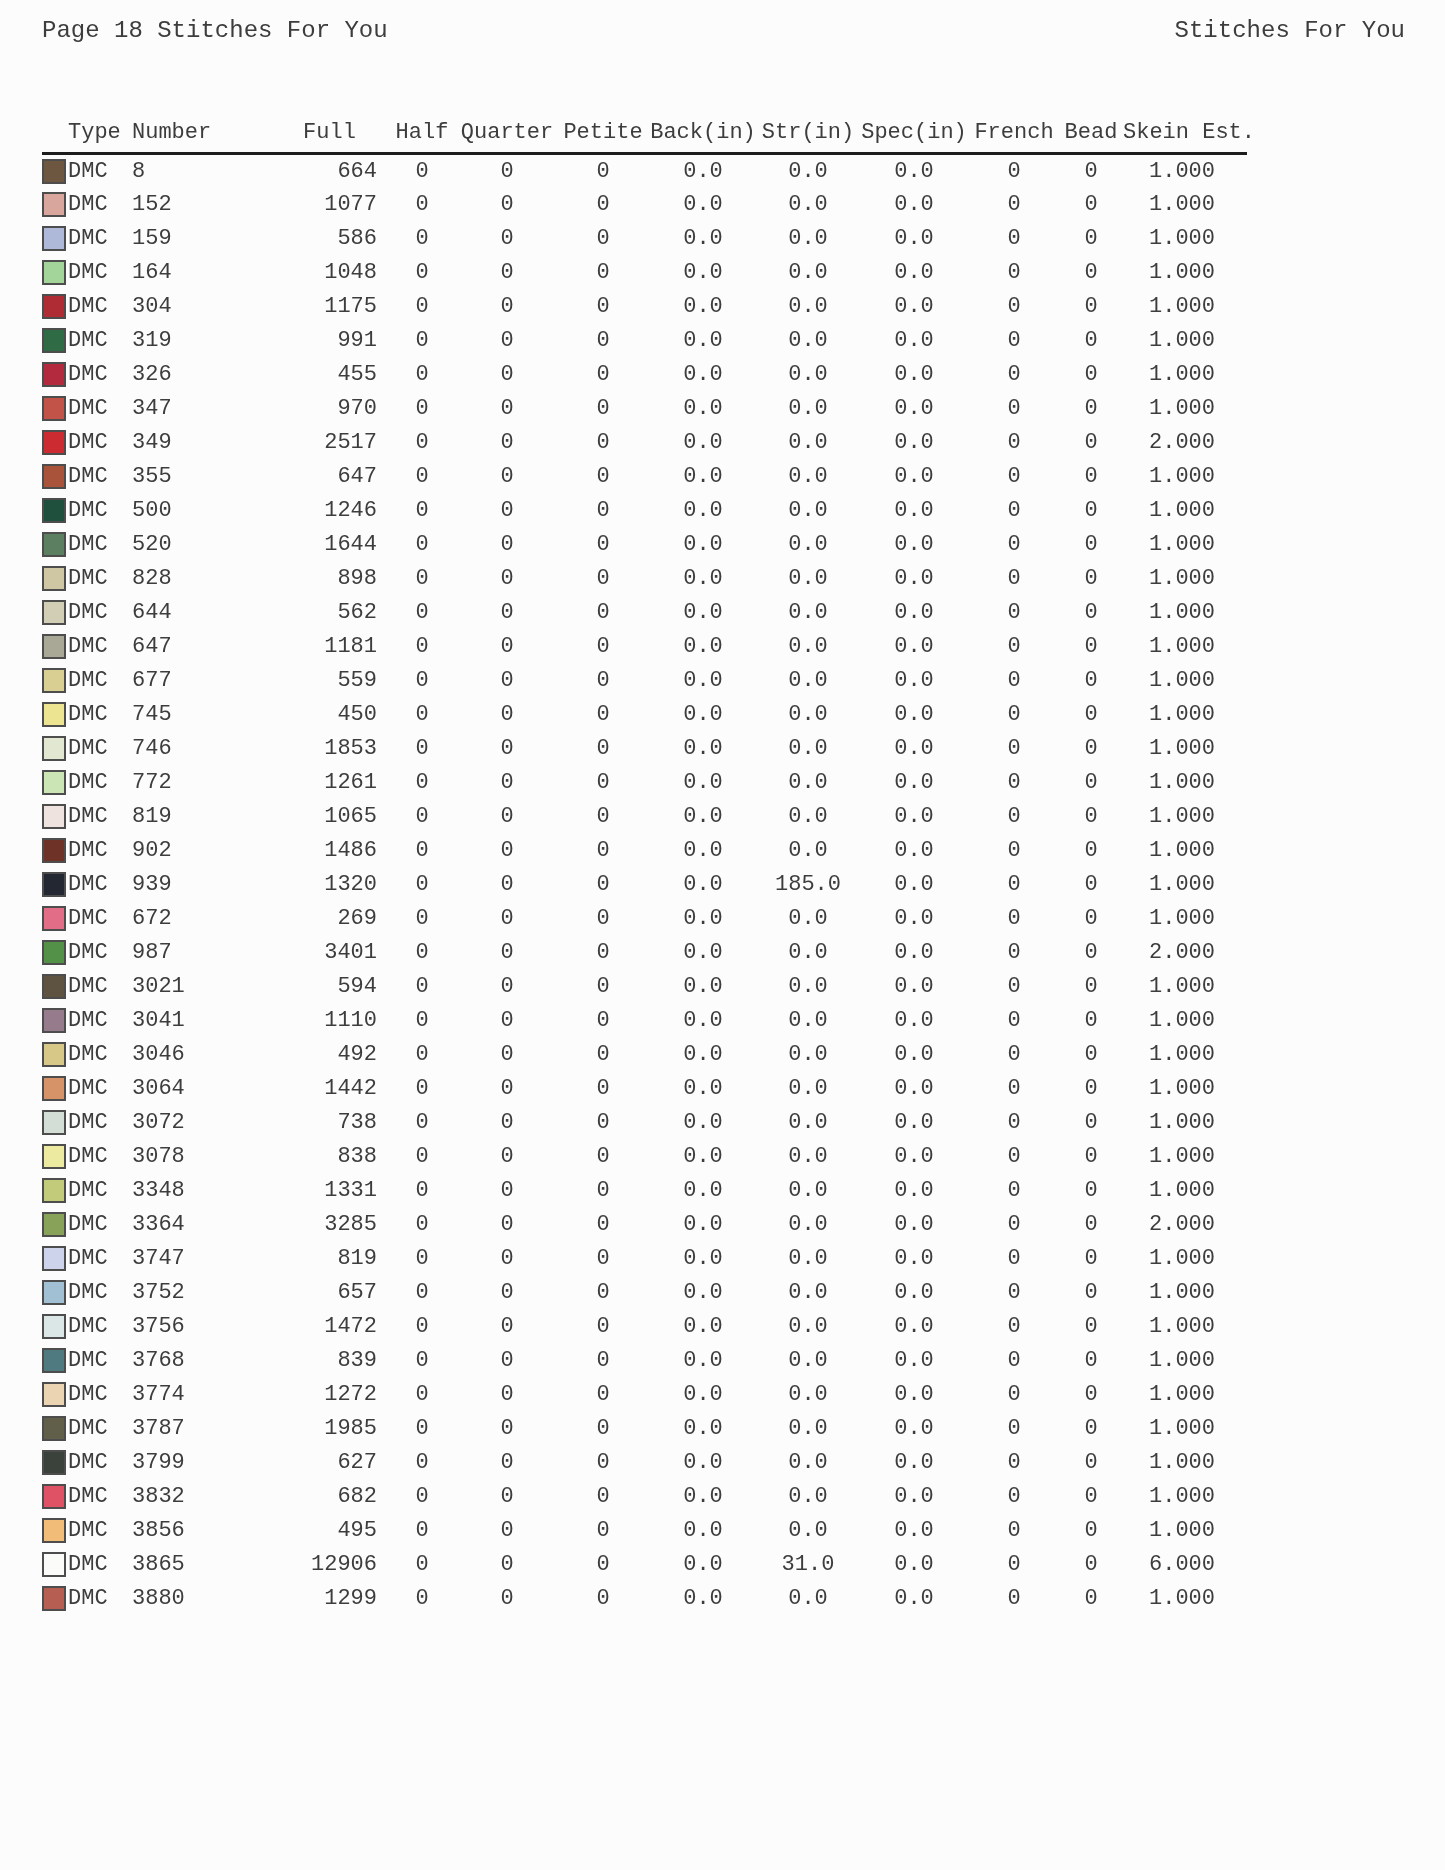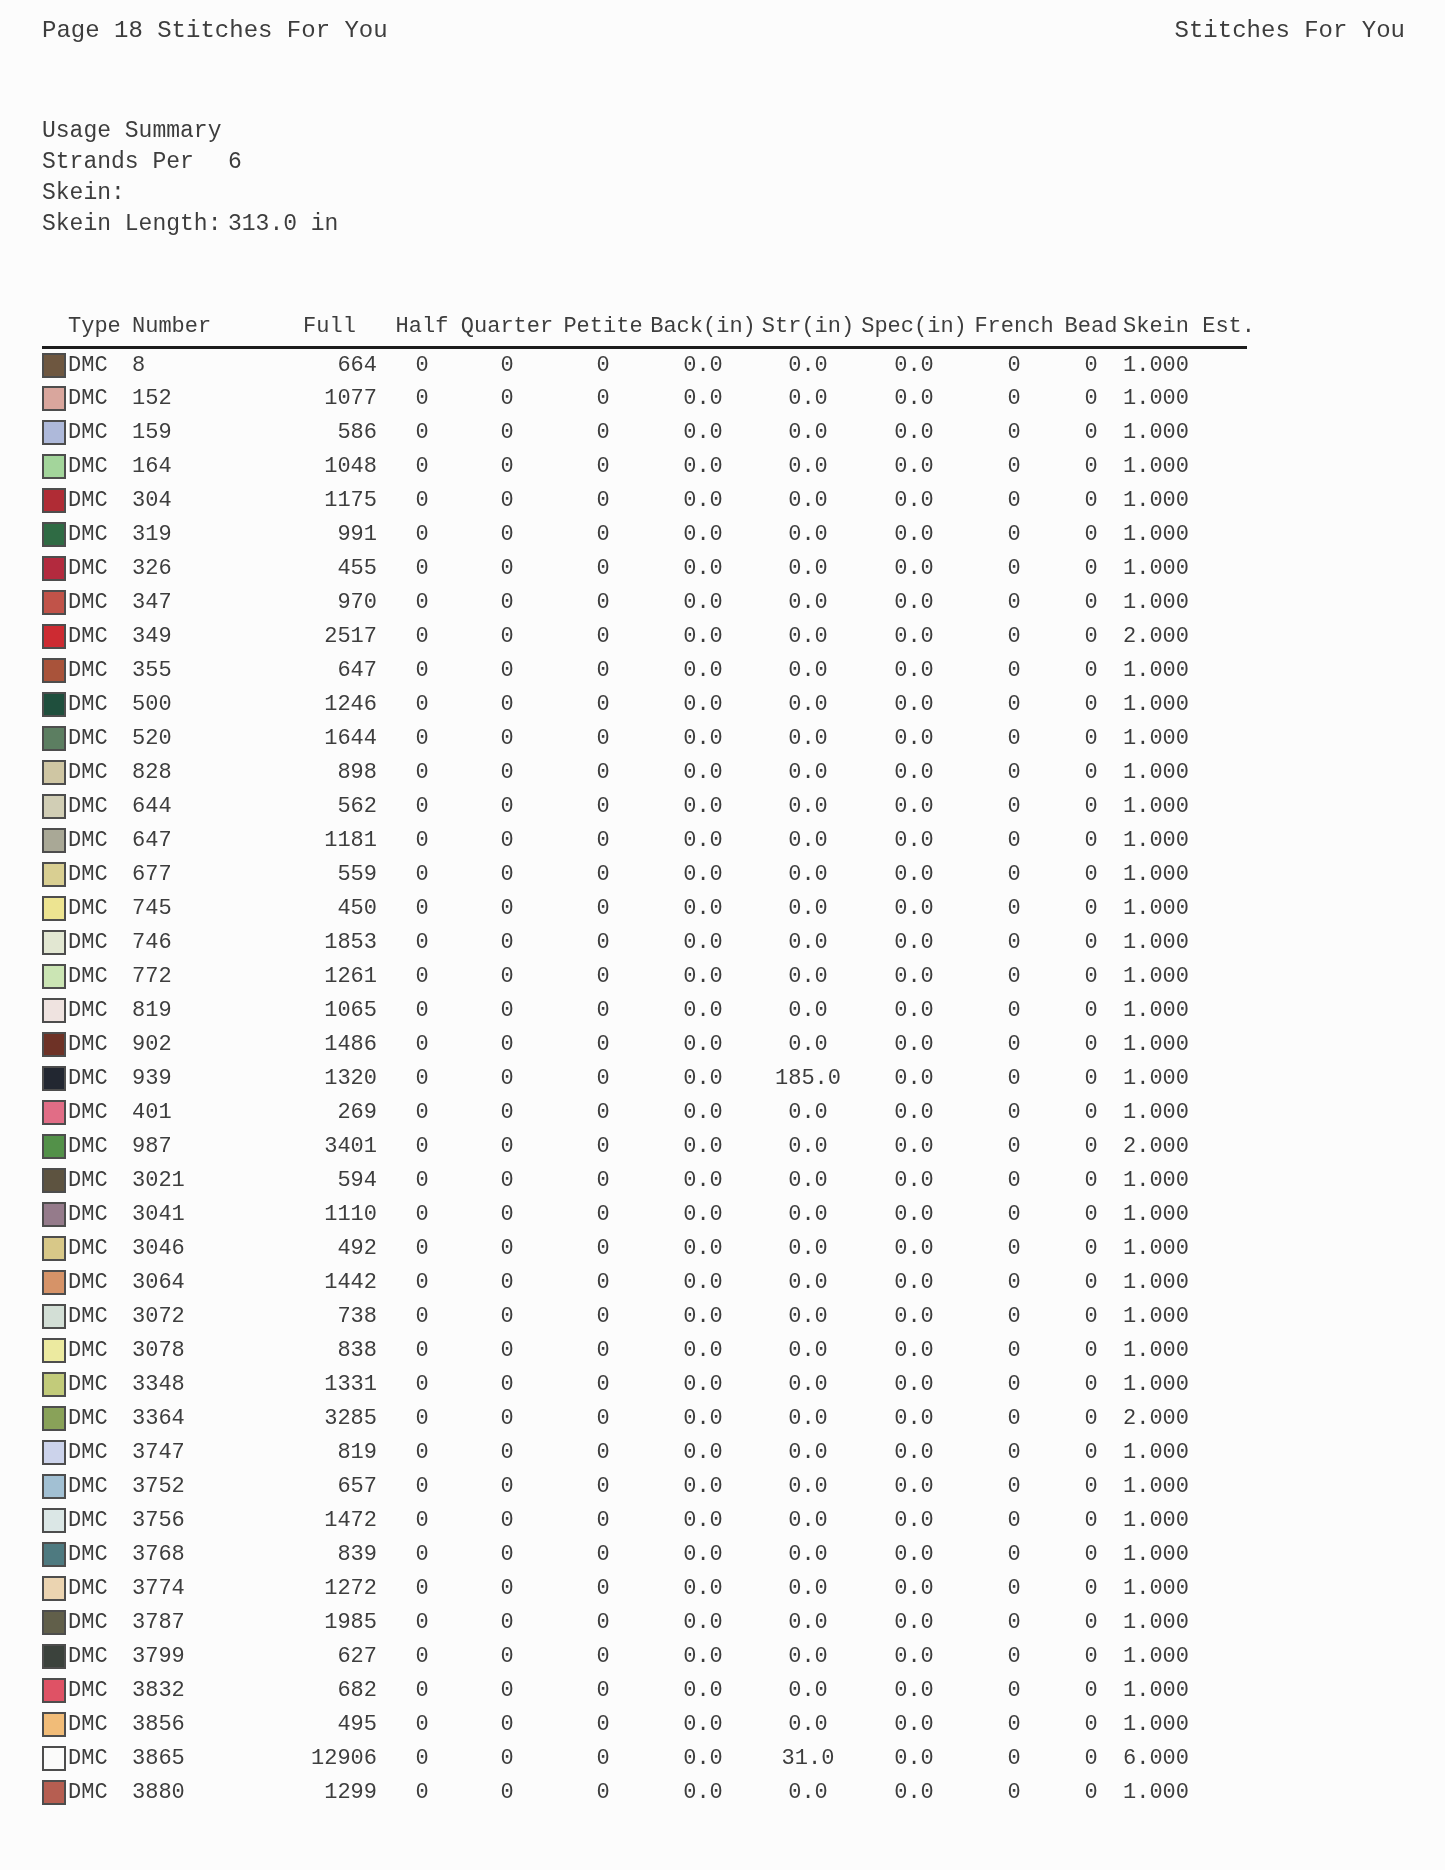--- a/index.html
+++ b/index.html
@@ -43,49 +43,38 @@
   th.col-full,th.col-half,th.col-quarter,th.col-petite,th.col-back,
   th.col-str,th.col-spec,th.col-french,th.col-bead{text-align:center;}
   th.col-skein{text-align:left;padding-right:2px;}
 
   tbody tr{height:34px;}
   tbody td{padding:0;white-space:nowrap;vertical-align:middle;}
   td.col-type,td.col-number{text-align:left;}
   td.col-full{text-align:right;padding-right:10px;}
   td.col-half,td.col-quarter,td.col-petite,td.col-back,
   td.col-str,td.col-spec,td.col-french,td.col-bead{text-align:center;}
-  td.col-skein{text-align:left;padding-right:6px;}
+  td.col-skein{text-align:center;padding-right:6px;}
 
   .swatch{
     width:20px;height:21px;
     border:2px solid #4d4d4d;
     box-sizing:content-box;
   }
 </style>
 </head>
 <body>
 
 <div class="page">
 
   <header class="page-header">
     <span>Page 18  Stitches For You</span>
     <span>Stitches For You</span>
   </header>
 
-  <section class="summary">
-    <div class="summary-title">Usage Summary</div>
-    <div class="summary-row">
-      <span class="summary-label">Strands Per Skein:</span>
-      <span class="summary-value">6</span>
-    </div>
-    <div class="summary-row">
-      <span class="summary-label">Skein Length:</span>
-      <span class="summary-value">313.0 in</span>
-    </div>
-  </section>
 
   <table class="usage-table">
     <colgroup>
       <col style="width:26px">
         <col style="width:64px">
         <col style="width:140px">
       <col style="width:115px">
         <col style="width:70px">
         <col style="width:100px">
       <col style="width:92px">
@@ -486,21 +475,21 @@
           <td class="col-spec">0.0</td>
           <td class="col-french">0</td>
           <td class="col-bead">0</td>
           <td class="col-skein">1.000</td>
         </tr>
         <tr>
           <td>
             <div class="swatch" style="background: rgb(225, 109, 134);"></div>
           </td>
           <td class="col-type">DMC</td>
-          <td class="col-number">401</td>
+          <td class="col-number">672</td>
           <td class="col-full">269</td>
           <td class="col-half">0</td>
           <td class="col-quarter">0</td>
           <td class="col-petite">0</td>
           <td class="col-back">0.0</td>
           <td class="col-str">0.0</td>
           <td class="col-spec">0.0</td>
           <td class="col-french">0</td>
           <td class="col-bead">0</td>
           <td class="col-skein">1.000</td>

